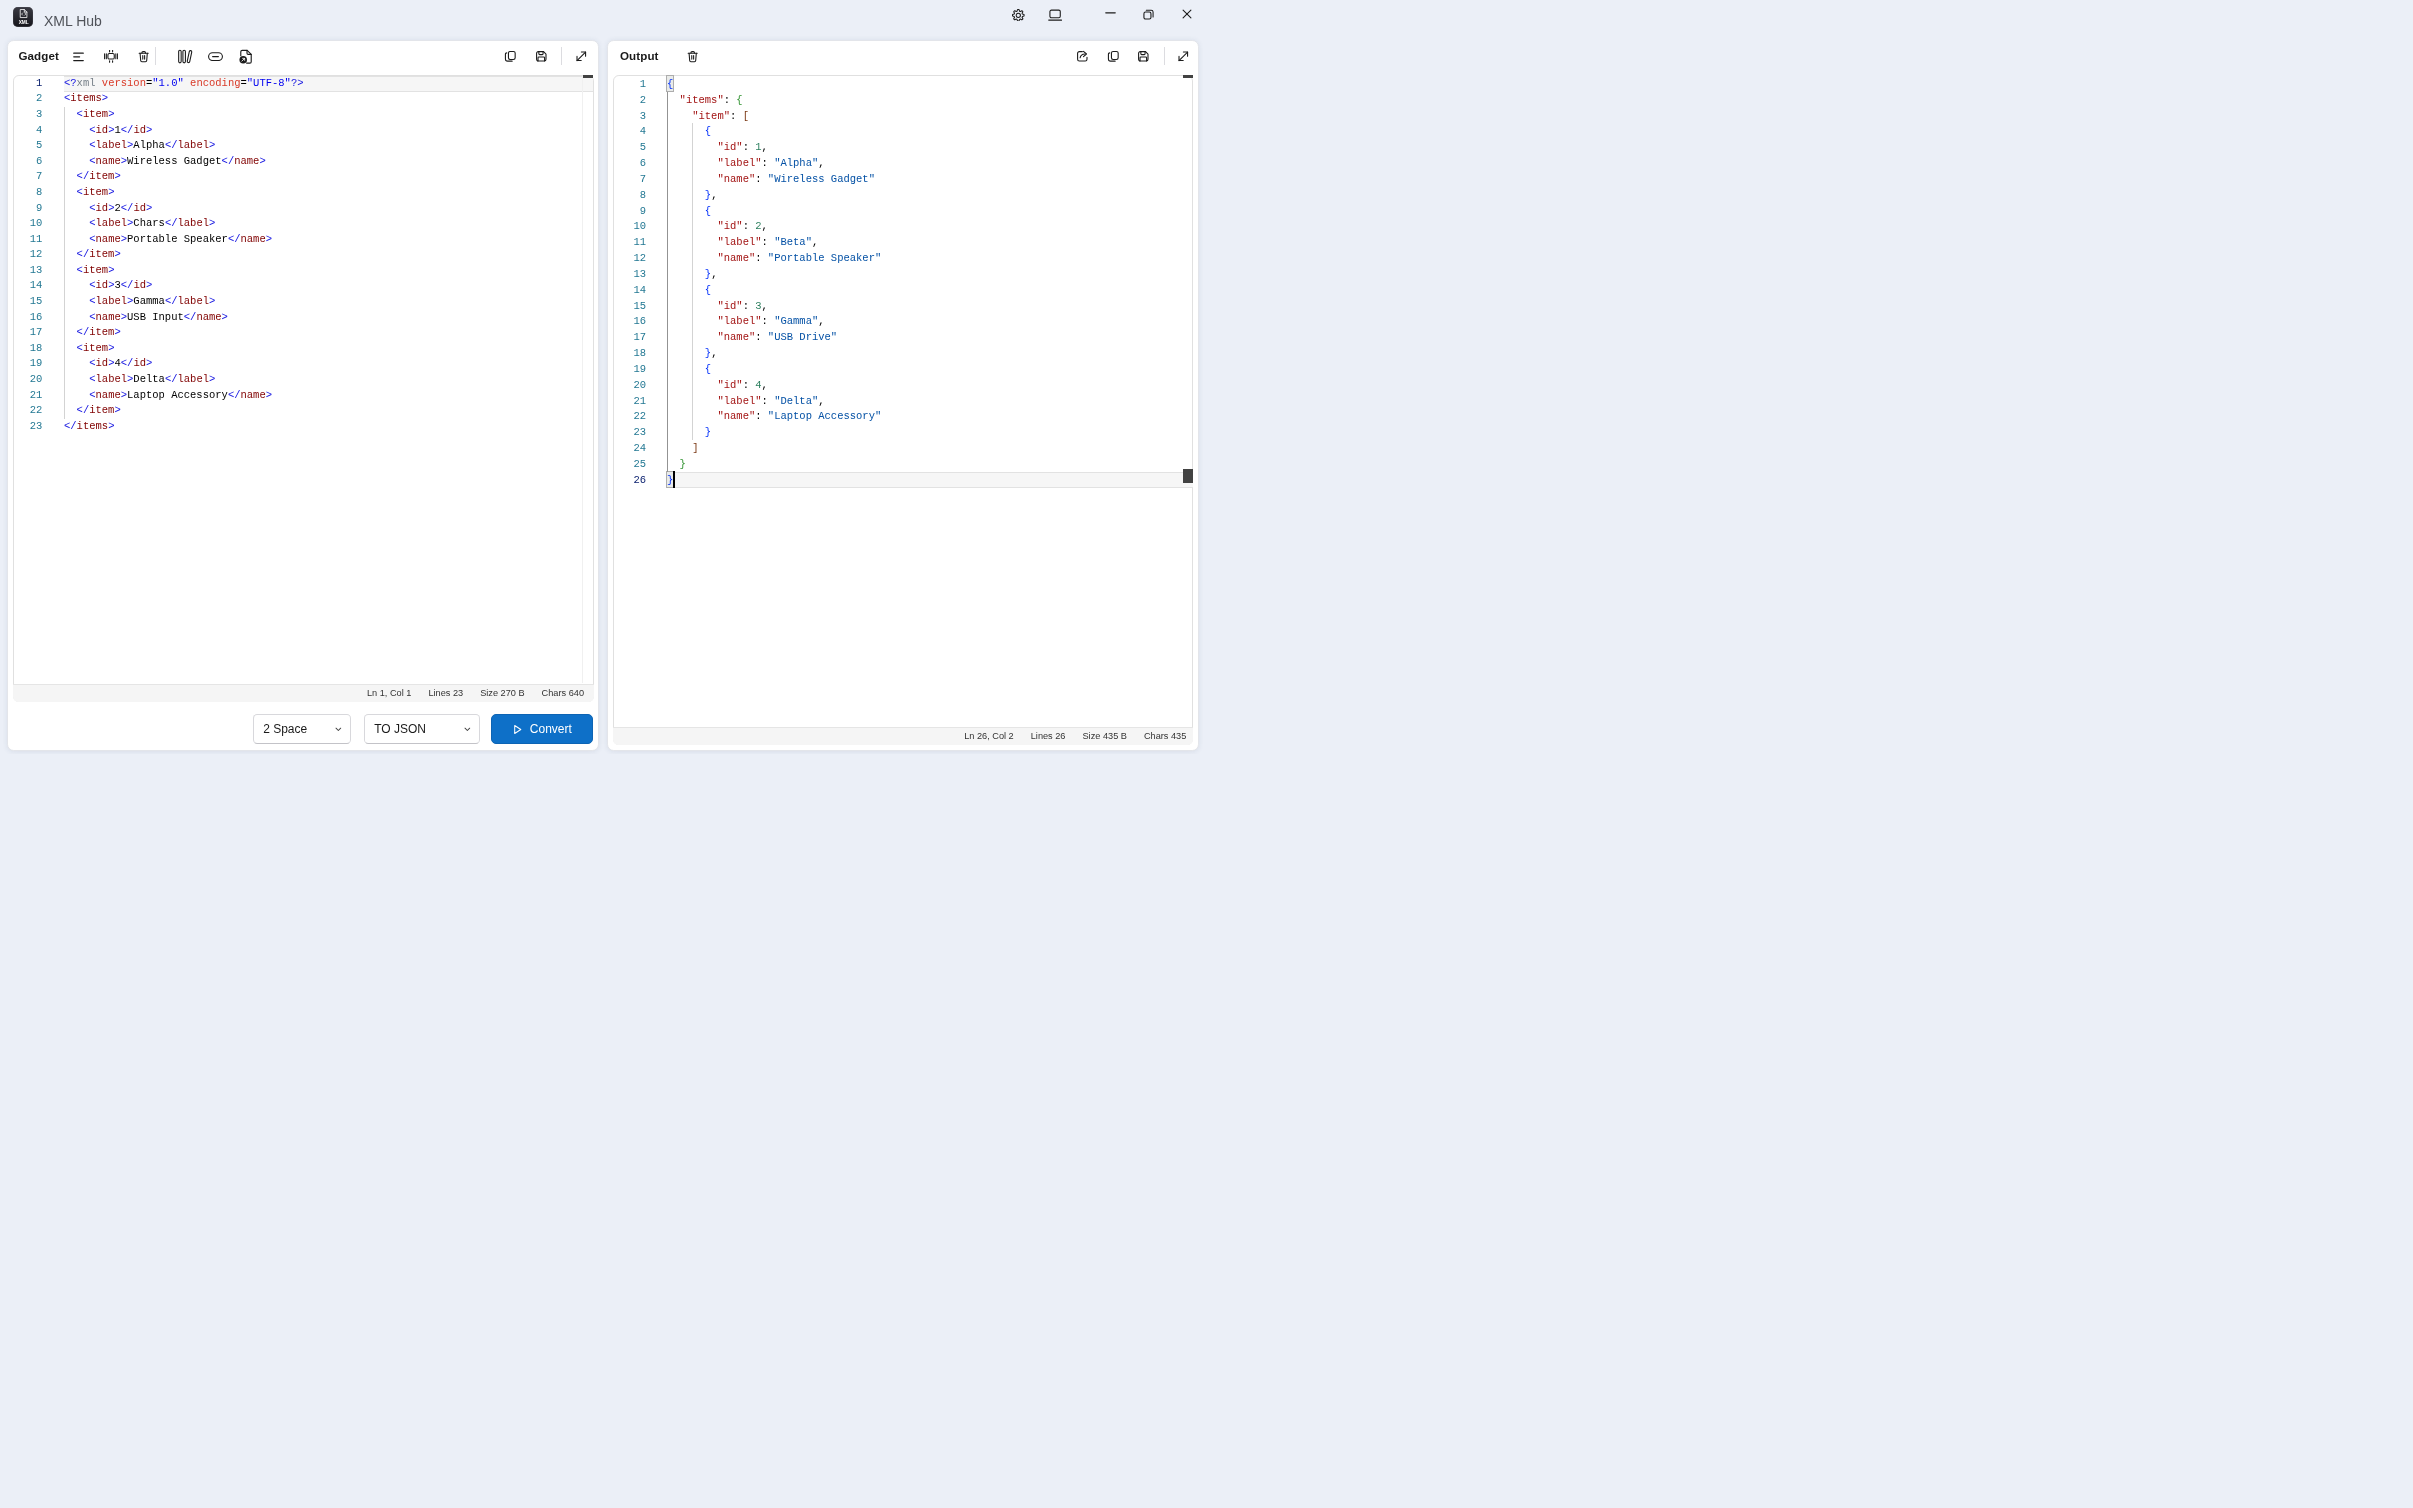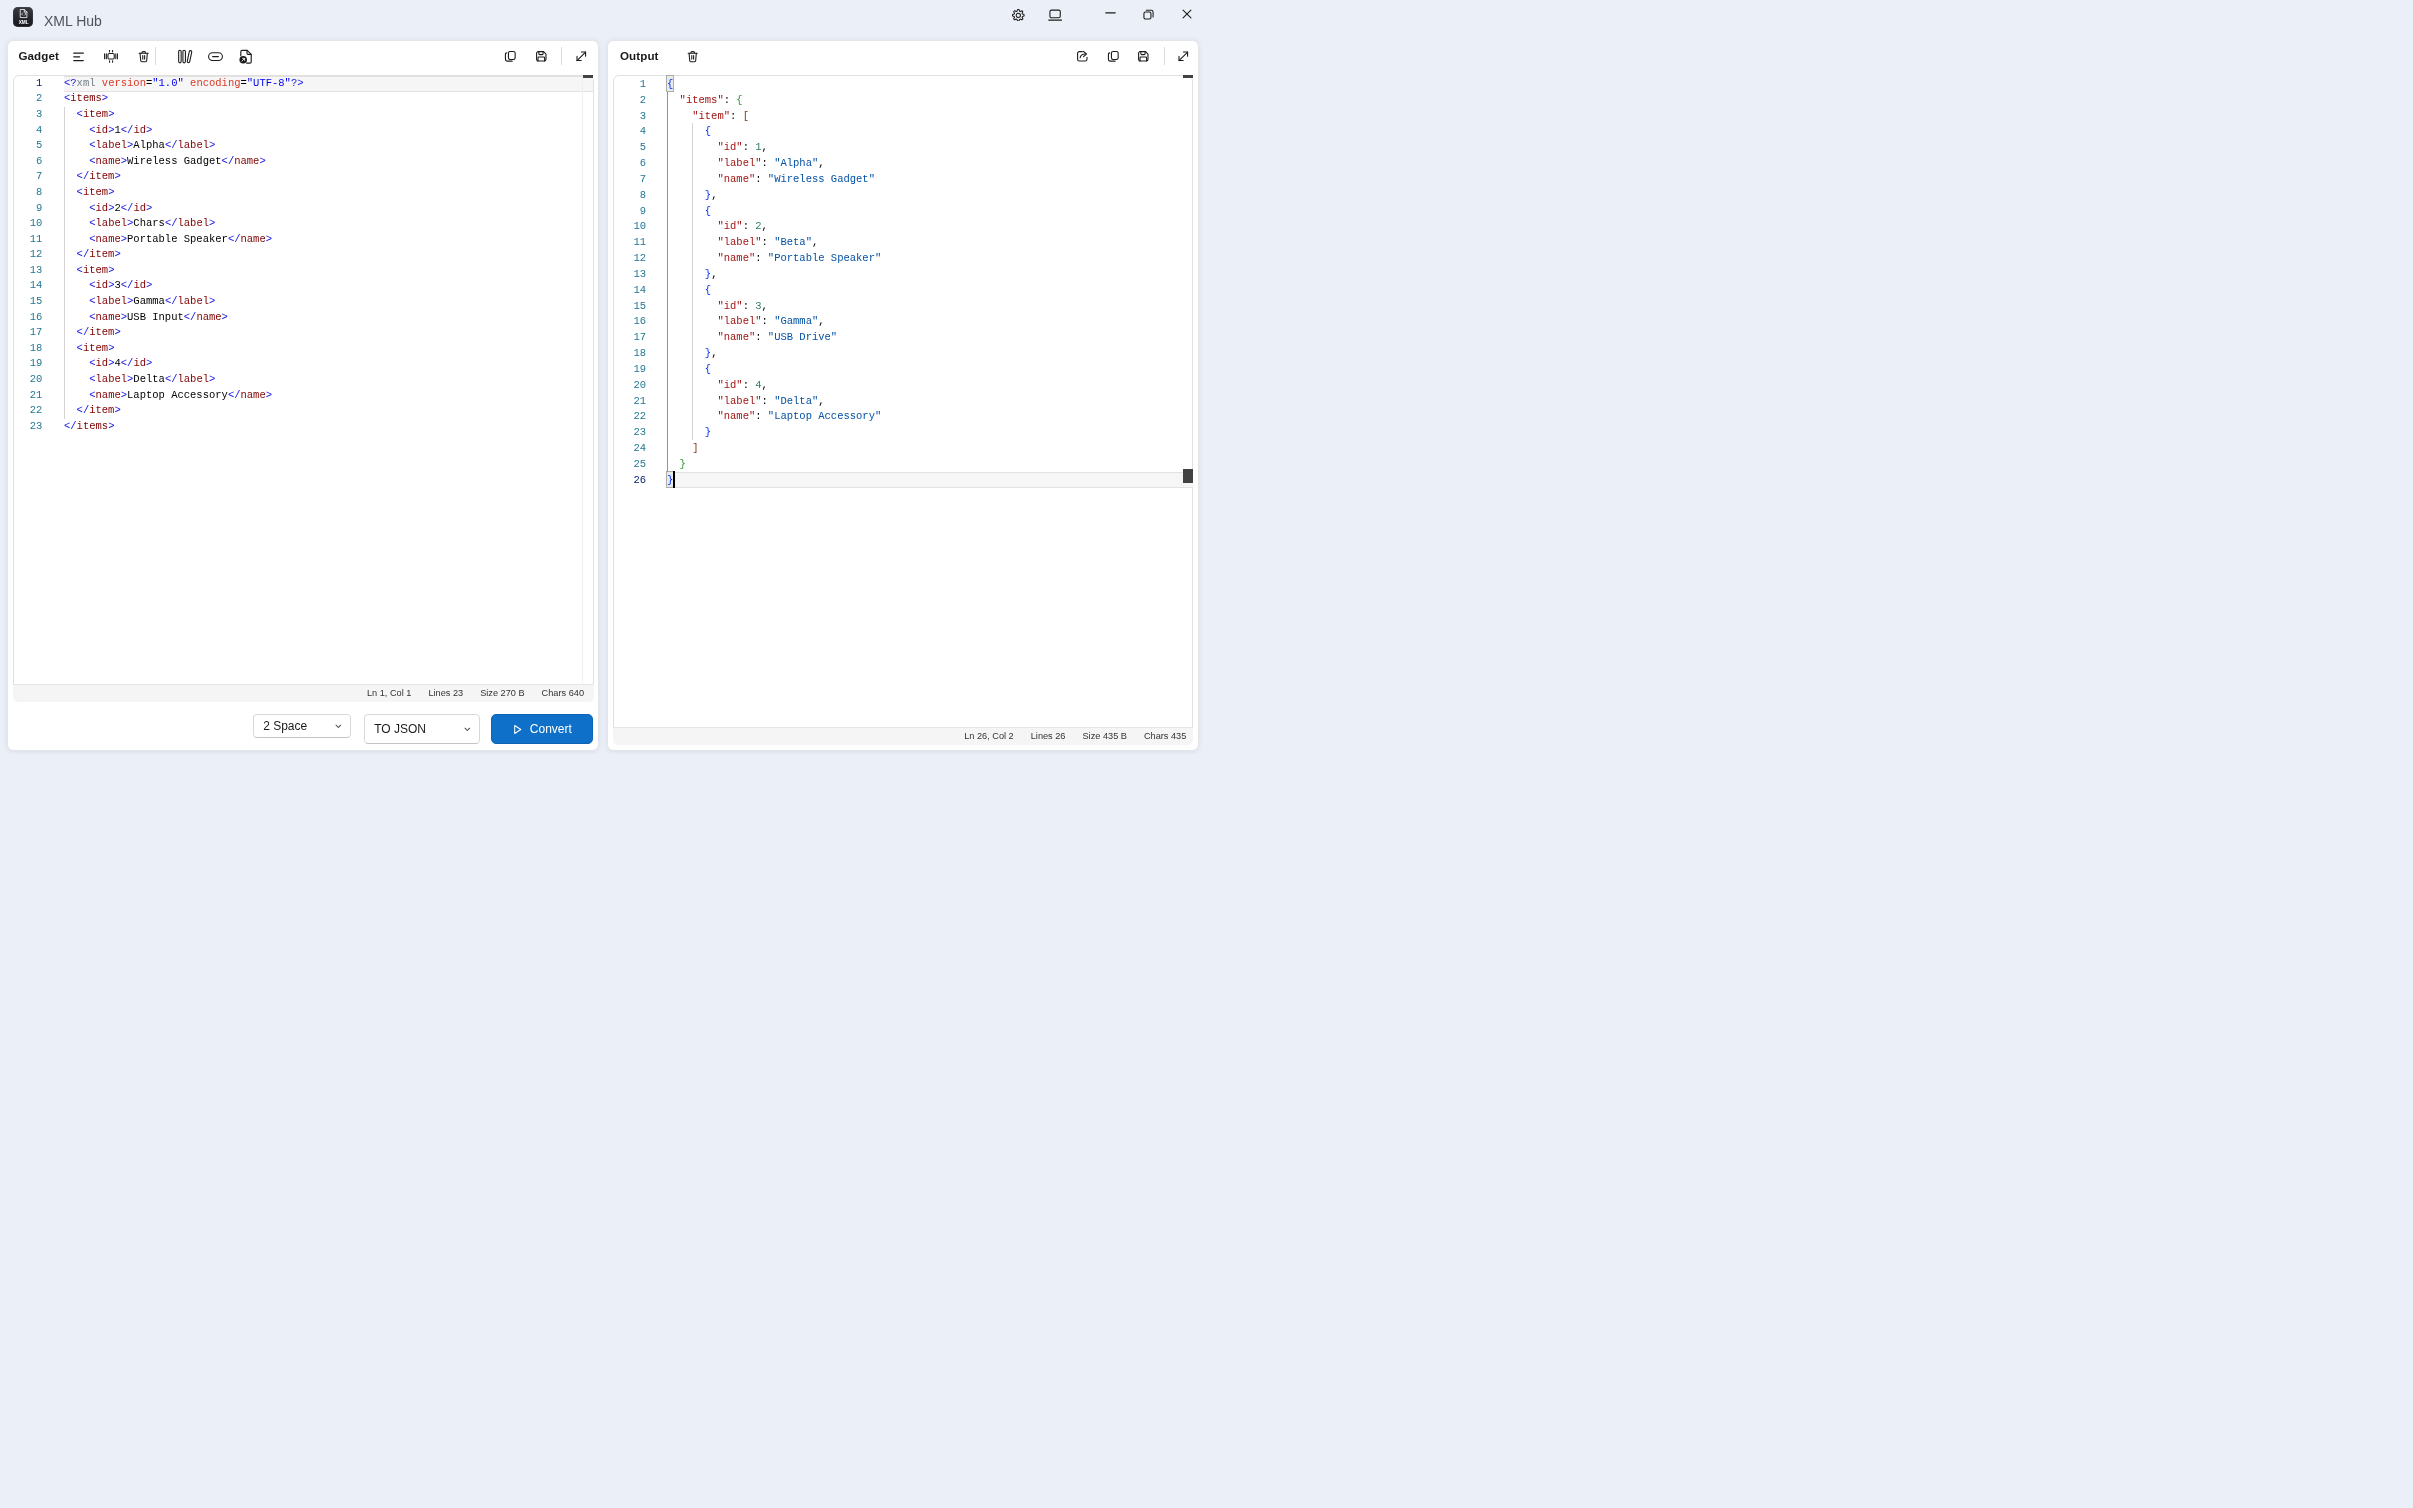--- a/index.html
+++ b/index.html
@@ -142,21 +142,21 @@
 <div class="cl" style="left:64px;top:403px;line-height:15.6px;height:15.6px">  <i style="color:#1414e0">&lt;/</i><i style="color:#800000">item</i><i style="color:#1414e0">&gt;</i></div>
 <div class="cl" style="left:64px;top:419px;line-height:15.6px;height:15.6px"><i style="color:#1414e0">&lt;/</i><i style="color:#800000">items</i><i style="color:#1414e0">&gt;</i></div>
 <div style="position:absolute;left:582px;top:76px;width:0.8px;height:607px;background:#f0f0f0"></div>
 <div style="position:absolute;left:583px;top:75px;width:10px;height:3.4px;background:#424242"></div>
 <div class="status" style="left:13px;top:684px;width:581px;height:17.6px;padding-right:10px;border-radius:0 0 5px 5px">
 <span>Ln 1, Col 1</span>
     <span>Lines 23</span>
     <span>Size 270 B</span>
     <span>Chars 640</span>
   </div>
-<div class="sel" style="left:253px;top:714px;width:98px;height:24px">2 Space<svg class="chev" viewBox="0 0 8 8" fill="none" stroke="#444" stroke-width="1.2" stroke-linecap="round" stroke-linejoin="round">
+<div class="sel" style="left:253px;top:714px;width:98px;height:30px">2 Space<svg class="chev" viewBox="0 0 8 8" fill="none" stroke="#444" stroke-width="1.2" stroke-linecap="round" stroke-linejoin="round">
       <path d="M1.2 2.6 L4 5.4 L6.8 2.6"></path>
     </svg></div>
 <div class="sel" style="left:364px;top:714px;width:116px;height:30px">TO JSON<svg class="chev" viewBox="0 0 8 8" fill="none" stroke="#444" stroke-width="1.2" stroke-linecap="round" stroke-linejoin="round">
       <path d="M1.2 2.6 L4 5.4 L6.8 2.6"></path>
     </svg></div>
 <div style="position:absolute;left:491px;top:714px;width:102px;height:30px;background:#0e70c8;border:0.8px solid #0d64b4;border-radius:5px;box-sizing:border-box;display:flex;align-items:center;justify-content:center;color:#fff;font-size:12px">
 <svg width="11" height="11" viewBox="0 0 13 13" fill="none" stroke="#fff" stroke-width="1.2" stroke-linejoin="round" style="margin-right:6.7px">
       <path d="M3.2 1.8 L10.4 6.5 L3.2 11.2 Z"></path>
     </svg>Convert</div>
 <div class="panel" style="left:607px;width:592px;height:711px"></div>

